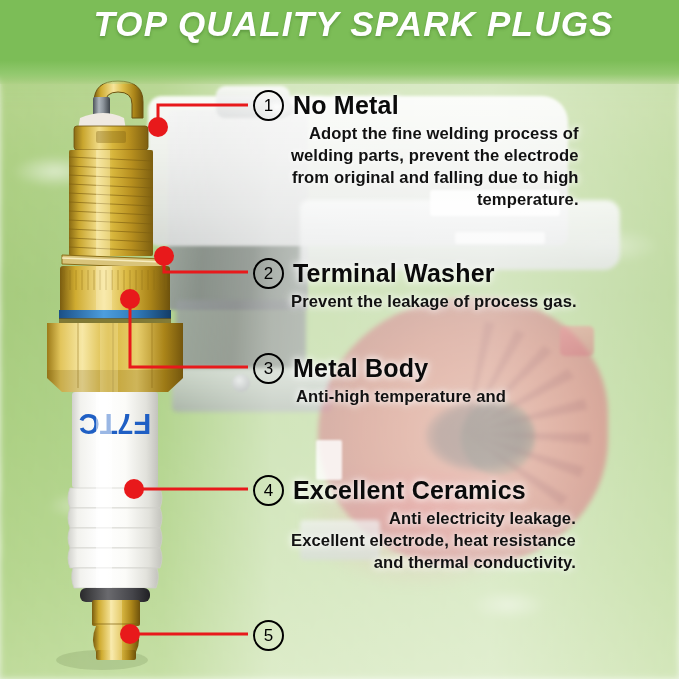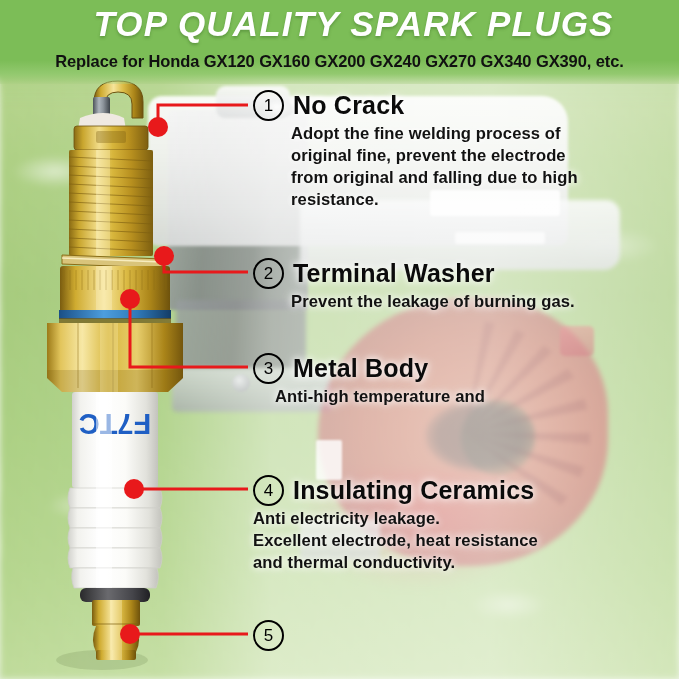--- a/index.html
+++ b/index.html
@@ -181,20 +181,21 @@
   }
   .feat-title{
     font-size:25px;font-weight:bold;color:#0b0b0b;letter-spacing:.2px;white-space:nowrap;
     text-shadow:0 0 6px rgba(255,255,255,.95),0 0 12px rgba(255,255,255,.8);
   }
   .feat-body{
     margin-top:2px;
     font-size:16.6px;font-weight:bold;color:#121212;line-height:1.33;
     letter-spacing:.1px;
     text-shadow:0 0 6px rgba(255,255,255,.95),0 0 11px rgba(255,255,255,.85);
+    text-align:right;
   }
   .feat-body div{white-space:nowrap;}
 </style>
 </head>
 <body>
 
 <div id="page">
 
   <div class="bg-layer">
     <div class="grass"></div>
@@ -384,64 +385,63 @@
       <circle cx="158" cy="127" r="10"></circle>
       <circle cx="164" cy="256" r="10"></circle>
       <circle cx="130" cy="299" r="10"></circle>
       <circle cx="134" cy="489" r="10"></circle>
       <circle cx="130" cy="634" r="10"></circle>
     </g>
   </svg>
 
   <div class="header">
     <div class="hdr-title">TOP QUALITY SPARK PLUGS</div>
-    <div class="hdr-sub">Replace for Honda GX120 GX160 GX200 GX240 GX270 GX340 GX390, etc.</div>
   </div>
 
   <div class="callouts">
 
     <div class="feat" style="left:253px;top:90px;">
       <div class="feat-head">
         <div class="num">1</div>
-        <div class="feat-title">No Crack</div>
+        <div class="feat-title">No Metal</div>
       </div>
       <div class="feat-body" style="margin-left:38px;">
         <div>Adopt the fine welding process of</div>
-        <div>original fine, prevent the electrode</div>
+        <div>welding parts, prevent the electrode</div>
         <div>from original and falling due to high</div>
-        <div>resistance.</div>
+        <div>temperature.</div>
       </div>
     </div>
 
     <div class="feat" style="left:253px;top:258px;">
       <div class="feat-head">
         <div class="num">2</div>
         <div class="feat-title">Terminal Washer</div>
       </div>
       <div class="feat-body" style="margin-left:38px;">
-        <div>Prevent the leakage of burning gas.</div>
+        <div>Prevent the leakage of process gas.</div>
       </div>
     </div>
 
     <div class="feat" style="left:253px;top:353px;">
       <div class="feat-head">
         <div class="num">3</div>
         <div class="feat-title">Metal Body</div>
       </div>
-      <div class="feat-body" style="margin-left:22px;">
+      <div class="feat-body" style="margin-left:43px;">
         <div>Anti-high temperature and</div>
       </div>
     </div>
 
     <div class="feat" style="left:253px;top:475px;">
       <div class="feat-head">
         <div class="num">4</div>
-        <div class="feat-title">Insulating Ceramics</div>
-      </div>
-      <div class="feat-body" style="">
+        <div class="feat-title">Excellent Ceramics</div>
+      </div>
+      <div class="feat-body" style="margin-left:38px;">
         <div>Anti electricity leakage.</div>
         <div>Excellent electrode, heat resistance</div>
         <div>and thermal conductivity.</div>
       </div>
     </div>
 
     <div class="feat" style="left:253px;top:620px;">
       <div class="feat-head">
         <div class="num">5</div>
       </div>

